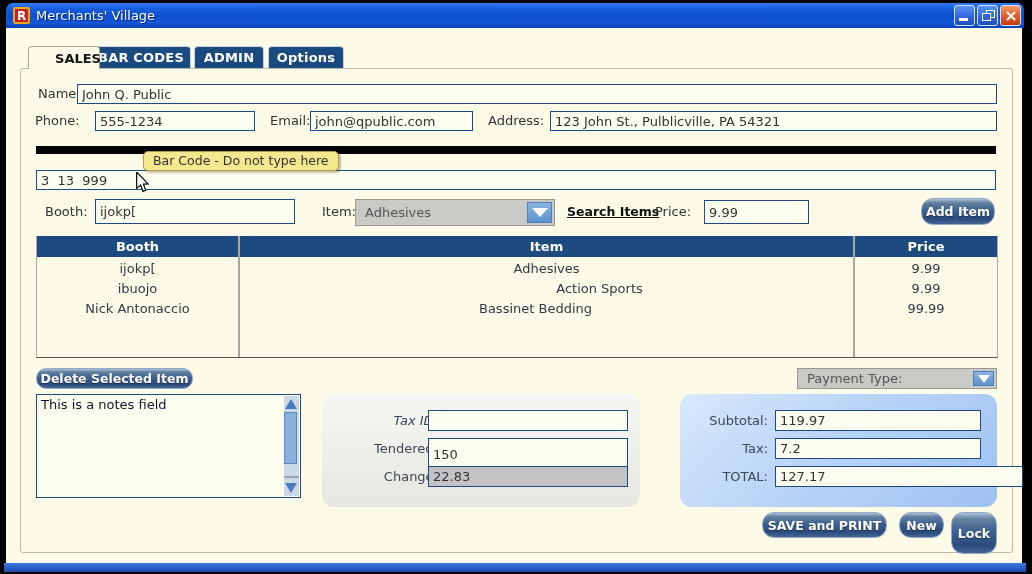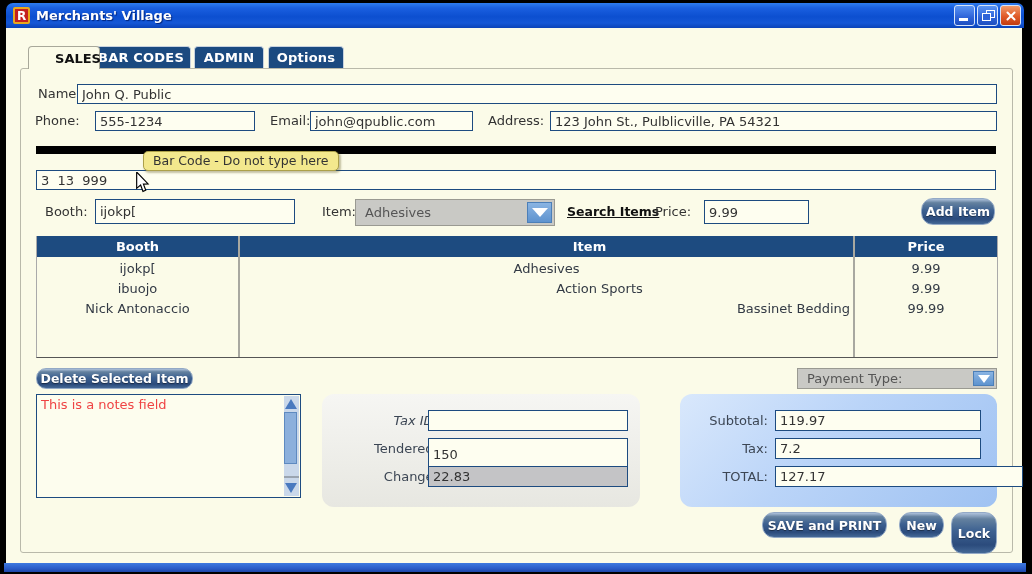--- a/index.html
+++ b/index.html
@@ -6,21 +6,21 @@
   body{width:1032px;height:574px;background:#000;position:relative;overflow:hidden;
        font-family:"DejaVu Sans","Liberation Sans",sans-serif;}
   
   .titlebar{position:absolute;left:6px;top:3px;width:1018px;height:25px;
     background:linear-gradient(180deg,#2E7DF0 0%,#1A5FE0 20%,#0C4FD0 55%,#1557D6 80%,#0B43B8 100%);
     border-radius:7px 7px 0 0;}
   .title-icon{position:absolute;left:7px;top:4px;width:17px;height:17px;background:#C42020;
     border:2px solid #E8A81C;border-radius:2px;color:#fff;font-weight:bold;font-size:12px;
     display:flex;align-items:center;justify-content:center;box-sizing:border-box;}
   .title-text{position:absolute;left:30px;top:0;height:25px;line-height:25px;color:#fff;
-    font-weight:bold;font-size:13px;text-shadow:1px 1px 1px #00257E;}
+    font-weight:normal;font-size:13px;text-shadow:1px 1px 1px #00257E;}
   .winbtns{position:absolute;right:3px;top:2px;display:flex;gap:2px;}
   .wbtn{width:21px;height:21px;border-radius:3px;border:1px solid #D6E4FA;position:relative;
     background:linear-gradient(180deg,#5A94F4,#2E63D8 60%,#1E4FC0);box-sizing:border-box;cursor:pointer;}
   .wbtn.close{background:linear-gradient(180deg,#F09A6A,#E05A28 55%,#C23C10);}
   .glyph-min{position:absolute;left:4px;bottom:4px;width:9px;height:3px;background:#fff;}
   .glyph-rest-a{position:absolute;top:4px;left:8px;width:7px;height:6px;border:1px solid #fff;}
   .glyph-rest-b{position:absolute;top:7px;left:4px;width:7px;height:6px;border:1px solid #fff;background:#2E63D8;}
   .glyph-x1,.glyph-x2{position:absolute;left:4px;top:9px;width:12px;height:2px;background:#fff;border-radius:1px;}
   .glyph-x1{transform:rotate(45deg);} .glyph-x2{transform:rotate(-45deg);}
   .client{position:absolute;left:6px;top:28px;width:1016px;height:535px;background:#FBFBE8;}
@@ -58,21 +58,21 @@
   .table{position:absolute;left:30px;top:208px;width:960px;height:121px;z-index:2;
     border-left:1px solid #AAA;border-right:1px solid #AAA;border-bottom:1px solid #555;box-sizing:content-box;}
   .th{position:absolute;top:0;height:21px;background:#1d4b80;color:#ffffff;font-weight:bold;font-size:13px;
     display:flex;align-items:center;justify-content:center;}
   .tdiv{position:absolute;top:0;width:2px;height:121px;background:#A8A8A0;}
   .tr{position:absolute;left:0;width:100%;height:20px;cursor:pointer;}
   .tc{position:absolute;height:20px;line-height:20px;text-align:center;font-size:13px;color:#333A45;}
   
   .notes{position:absolute;left:30px;top:366px;width:265px;height:104px;background:#FDFDEE;
     border:1px solid #1d4b80;box-sizing:border-box;z-index:2;}
-  .notes-text{position:absolute;left:4px;top:2px;right:18px;font-size:13px;color:#ef4444;}
+  .notes-text{position:absolute;left:4px;top:2px;right:18px;font-size:13px;color:#0f172a;}
   .sb{position:absolute;right:1px;top:1px;bottom:1px;width:15px;background:#CAD8EA;}
   .sb-up{position:absolute;top:3px;left:1px;width:0;height:0;border-left:6px solid transparent;
     border-right:6px solid transparent;border-bottom:10px solid #4A7ABF;}
   .sb-down{position:absolute;bottom:3px;left:1px;width:0;height:0;border-left:6px solid transparent;
     border-right:6px solid transparent;border-top:10px solid #4A7ABF;}
   .sb-thumb{position:absolute;top:16px;left:0;width:13px;height:52px;background:#8CB0DC;
     border:1px solid #5E8AC0;box-sizing:border-box;}
   .sb-line{position:absolute;bottom:18px;left:0;width:100%;height:2px;background:#9AA4B0;}
   .gray-panel{position:absolute;left:316px;top:366px;width:318px;height:113px;border-radius:12px;
     background:linear-gradient(180deg,#F6F6F3,#E7E7E1);z-index:2;}
@@ -144,38 +144,38 @@
 
   <div class="link" style="left:561px;top:174px;">Search Items</div>
 
   <div class="lbl" style="left:649px;top:174px;">Price:</div>
   <input class="inp" style="left: 698px; top: 172px; width: 105px; height: 24px;" value="9.99">
 
   <div class="btn" style="left:915px;top:170px;width:74px;height:27px;">Add Item</div>
 
   <div class="table">
     <div class="th" style="left:0;width:201px;">Booth</div>
-    <div class="th" style="left:203px;width:613px;padding-left:43px;">Item</div>
+    <div class="th" style="left:203px;width:613px;">Item</div>
     <div class="th" style="left:818px;width:142px;">Price</div>
     <div class="tdiv" style="left:201px;"></div>
     <div class="tdiv" style="left:816px;"></div>
 
     <div class="tr" style="top:23px;">
       <div class="tc" style="left:0;width:201px;">ijokp[</div>
       <div class="tc" style="left:203px;width:613px;">Adhesives</div>
       <div class="tc" style="left:818px;width:142px;">9.99</div>
     </div>
     <div class="tr" style="top:43px;">
       <div class="tc" style="left:0;width:201px;">ibuojo</div>
       <div class="tc" style="left:203px;width:719px;">Action Sports</div>
       <div class="tc" style="left:818px;width:142px;">9.99</div>
     </div>
     <div class="tr" style="top:63px;">
       <div class="tc" style="left:0;width:201px;">Nick Antonaccio</div>
-      <div class="tc" style="left:200px;width:613px;text-align:right;">Bassinet Bedding</div>
+      <div class="tc" style="left:192px;width:613px;">Bassinet Bedding</div>
       <div class="tc" style="left:818px;width:142px;">99.99</div>
     </div>
   </div>
 
   <div class="btn" style="left:30px;top:340px;width:157px;height:21px;border-radius:10px;">Delete Selected Item</div>
 
   <div class="dd" style="left:791px;top:340px;width:200px;height:21px;">
     <span>Payment Type:</span>
     <div class="dd-btn" style="width:21px;">
       <div class="tri-down" style="border-left-width:6px;border-right-width:6px;border-top-width:8px;"></div>

